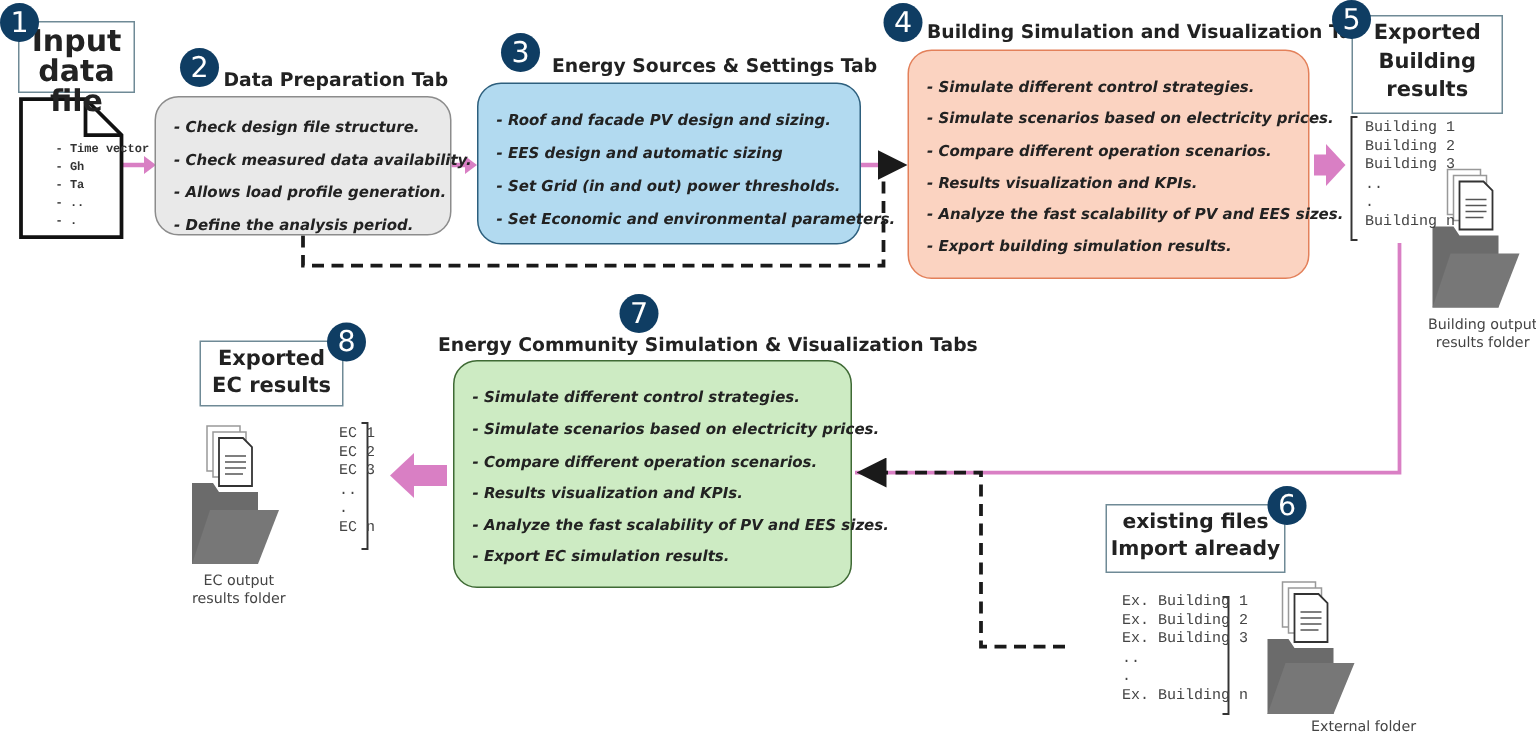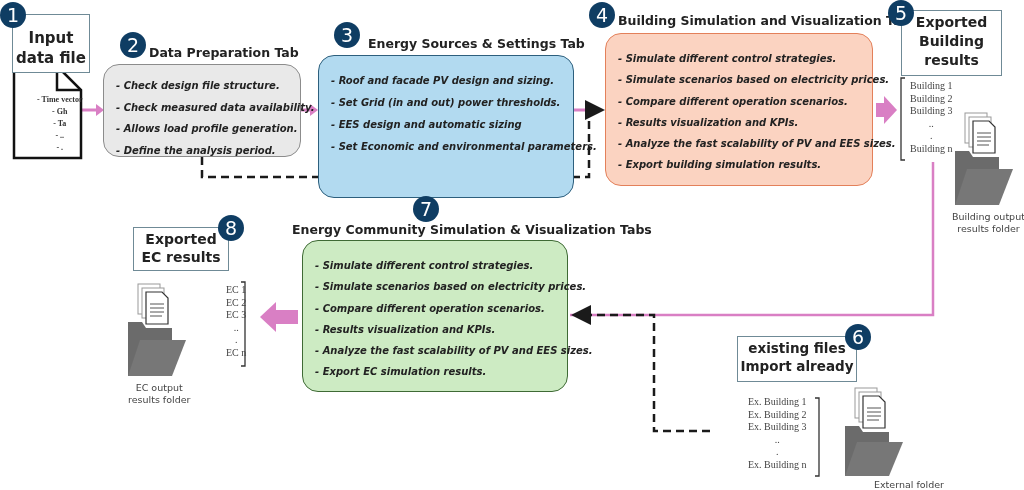--- a/index.html
+++ b/index.html
@@ -15,21 +15,21 @@
               font-family:"DejaVu Sans", sans-serif; white-space:nowrap; }
   .panel { position:absolute; border-radius:16px; box-sizing:border-box;
            padding:10px 12px; font-style:italic; font-weight:bold; font-size:10px;
            color:#222; font-family:"DejaVu Sans", sans-serif; }
   .panel div { white-space:nowrap; }
   .gray { background:#e9e9e9; border:1.5px solid #8c8c8c; }
   .blue { background:#b2daf0; border:1.5px solid #2d5f7d; }
   .orange { background:#fbd3c1; border:1.5px solid #e3805a; }
   .green { background:#cdebc3; border:1.5px solid #3f6a35; }
   .list { position:absolute; font-size:10px; line-height:12.5px; color:#444;
-          font-family:Liberation Serif, serif; white-space:nowrap;text-align:center; }
+          font-family:Liberation Mono, monospace; white-space:nowrap; }
   .caption { position:absolute; font-size:9.5px; color:#444; text-align:center;
              line-height:12px; font-family:"DejaVu Sans", sans-serif; white-space:nowrap; }
   svg.overlay { position:absolute; left:0; top:0; }
 </style>
 </head>
 <body>
 
 <svg class="overlay" width="1024" height="490">
   <defs>
     <marker id="ahBlack" markerWidth="8" markerHeight="8" refX="6" refY="4" orient="auto">
@@ -104,21 +104,21 @@
     <path d="M18,8 L34,8 L40,14 L40,40 L18,40 Z" fill="#fff" stroke="#333" stroke-width="1.2"></path>
     <line x1="22" y1="20" x2="36" y2="20" stroke="#555"></line>
       <line x1="22" y1="24" x2="36" y2="24" stroke="#555"></line>
       <line x1="22" y1="28" x2="36" y2="28" stroke="#555"></line>
       <line x1="22" y1="32" x2="34" y2="32" stroke="#555"></line>
     <path d="M0,38 L14,38 L18,44 L44,44 L44,88 L0,88 Z" fill="#6b6b6b"></path>
     <path d="M12,54 L58,54 L44,88 L0,88 Z" fill="#777"></path>
   </g>
 </svg>
 
-<div class="titlebox" style="left:12px; top:14px; width:76px; height:44px; font-size:15px; line-height:20px; padding-top:13px;">
+<div class="titlebox" style="left:12px; top:14px; width:76px; height:44px; font-size:20px; line-height:20px; padding-top:2px;">
   <div>Input</div>
   <div>data file</div>
 </div>
 <div class="badge" style="left:0px; top:2px;">1</div>
 <div class="list" style="left:4px; top:94px; font-weight:bold; font-size:8px; line-height:12px; color:#333;margin-left:33px;">
   <div>- Time vector</div>
   <div>- Gh</div>
   <div>- Ta</div>
   <div>- ..</div>
   <div>- .</div>
@@ -128,24 +128,24 @@
 <div class="tabtitle" style="left:149px; top:45px;">Data Preparation Tab</div>
 <div class="panel gray" style="left:103px; top:64px; width:198px; height:93px; line-height:21.5px;">
   <div>- Check design file structure.</div>
   <div>- Check measured data availability.</div>
   <div>- Allows load profile generation.</div>
   <div>- Define the analysis period.</div>
 </div>
 
 <div class="badge" style="left:334px; top:22px;">3</div>
 <div class="tabtitle" style="left:368px; top:36px;">Energy Sources &amp; Settings Tab</div>
-<div class="panel blue" style="left:318px; top:55px; width:256px; height:143px; line-height:22px; padding-top:14px;">
+<div class="panel blue" style="left:318px; top:55px; width:256px; height:108px; line-height:22px; padding-top:14px;">
   <div>- Roof and facade PV design and sizing.</div>
+  <div>- EES design and automatic sizing</div>
   <div>- Set Grid (in and out) power thresholds.</div>
-  <div>- EES design and automatic sizing</div>
   <div>- Set Economic and environmental parameters.</div>
 </div>
 
 <div class="badge" style="left:589px; top:2px;">4</div>
 <div class="tabtitle" style="left:618px; top:13px;">Building Simulation and Visualization Tabs</div>
 <div class="panel orange" style="left:605px; top:33px; width:268px; height:153px; line-height:21.3px; padding-top:14px;">
   <div>- Simulate different control strategies.</div>
   <div>- Simulate scenarios based on electricity prices.</div>
   <div>- Compare different operation scenarios.</div>
   <div>- Results visualization and KPIs.</div>

